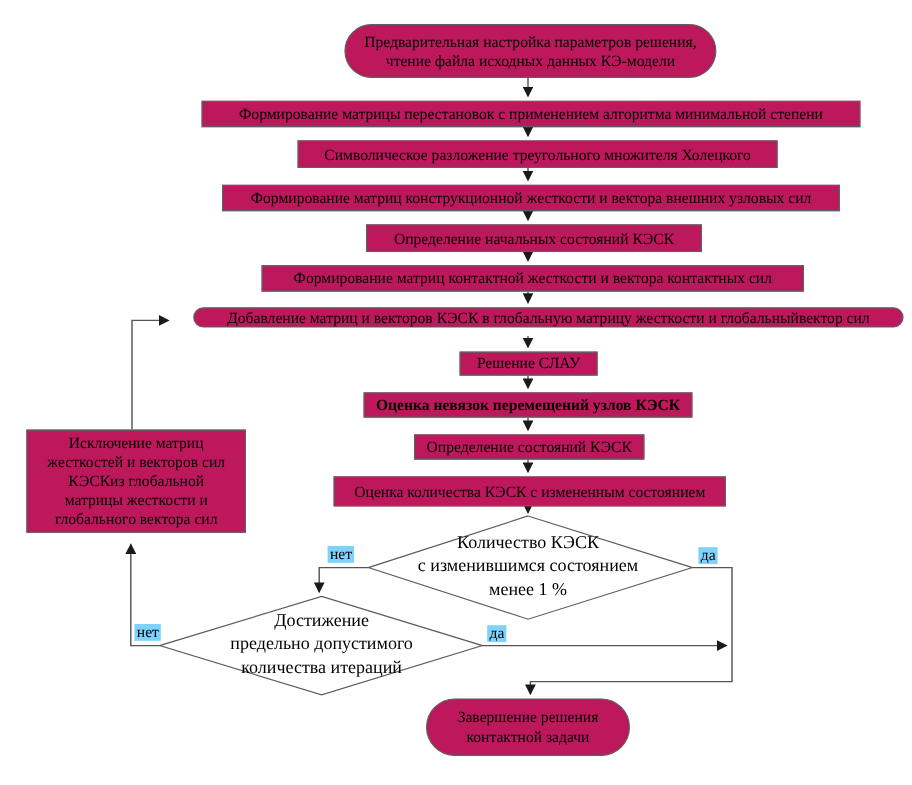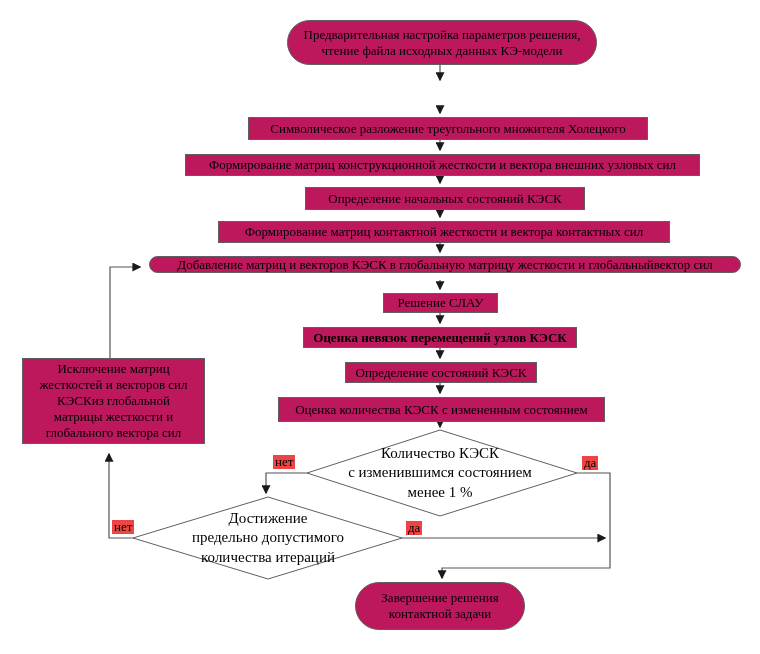--- a/index.html
+++ b/index.html
@@ -29,21 +29,21 @@
     position:absolute;
     display:flex;align-items:center;justify-content:center;
     text-align:center;
     font-size:15px;
     line-height:1.28;
     white-space:pre-line;
   }
   .edge-label{
     position:absolute;
     font-size:13px;
-    background:#ef4444;
+    background:#7dd3fc;
     padding:0 2px;
     line-height:1.1;
   }
 </style>
 </head>
 <body>
 
 <div class="canvas">
 
   <svg class="layer" width="760" height="654" viewBox="0 0 760 654">
@@ -77,30 +77,31 @@
 
       <polyline points="133,538 109,538 109,454" marker-end="url(#arrow)"></polyline>
 
       <polyline points="110,358 110,267 140,267" marker-end="url(#arrow)"></polyline>
     </g>
   </svg>
 
   <div class="node terminator" style="left:287px;top:20px;width:310px;height:45px;">Предварительная настройка параметров решения,
 чтение файла исходных данных КЭ-модели</div>
 
+  <div class="node" style="left:168px;top:84px;width:549px;height:22px;">Формирование матрицы перестановок с применением алгоритма минимальной степени</div>
 
   <div class="node" style="left:248px;top:117px;width:400px;height:23px;">Символическое разложение треугольного множителя Холецкого</div>
 
   <div class="node" style="left:185px;top:154px;width:515px;height:22px;">Формирование матриц конструкционной жесткости и вектора внешних узловых сил</div>
 
   <div class="node" style="left:305px;top:187px;width:280px;height:23px;">Определение начальных состояний КЭСК</div>
 
   <div class="node" style="left:218px;top:221px;width:452px;height:22px;">Формирование матриц контактной жесткости и вектора контактных сил</div>
 
-  <div class="node" style="left:149px;top:256px;width:592px;height:17px;border-radius:11px;">Добавление матриц и векторов КЭСК в глобальную матрицу жесткости и глобальныйвектор сил</div>
+  <div class="node" style="left:161px;top:256px;width:592px;height:17px;border-radius:11px;">Добавление матриц и векторов КЭСК в глобальную матрицу жесткости и глобальныйвектор сил</div>
 
   <div class="node" style="left:383px;top:293px;width:115px;height:20px;">Решение СЛАУ</div>
 
   <div class="node" style="left:303px;top:327px;width:274px;height:21px;font-weight:bold;">Оценка невязок перемещений узлов КЭСК</div>
 
   <div class="node" style="left:345px;top:362px;width:192px;height:21px;">Определение состояний КЭСК</div>
 
   <div class="node" style="left:278px;top:397px;width:327px;height:25px;">Оценка количества КЭСК с измененным состоянием</div>
 
   <div class="node" style="left:22px;top:358px;width:183px;height:86px;">Исключение матриц

